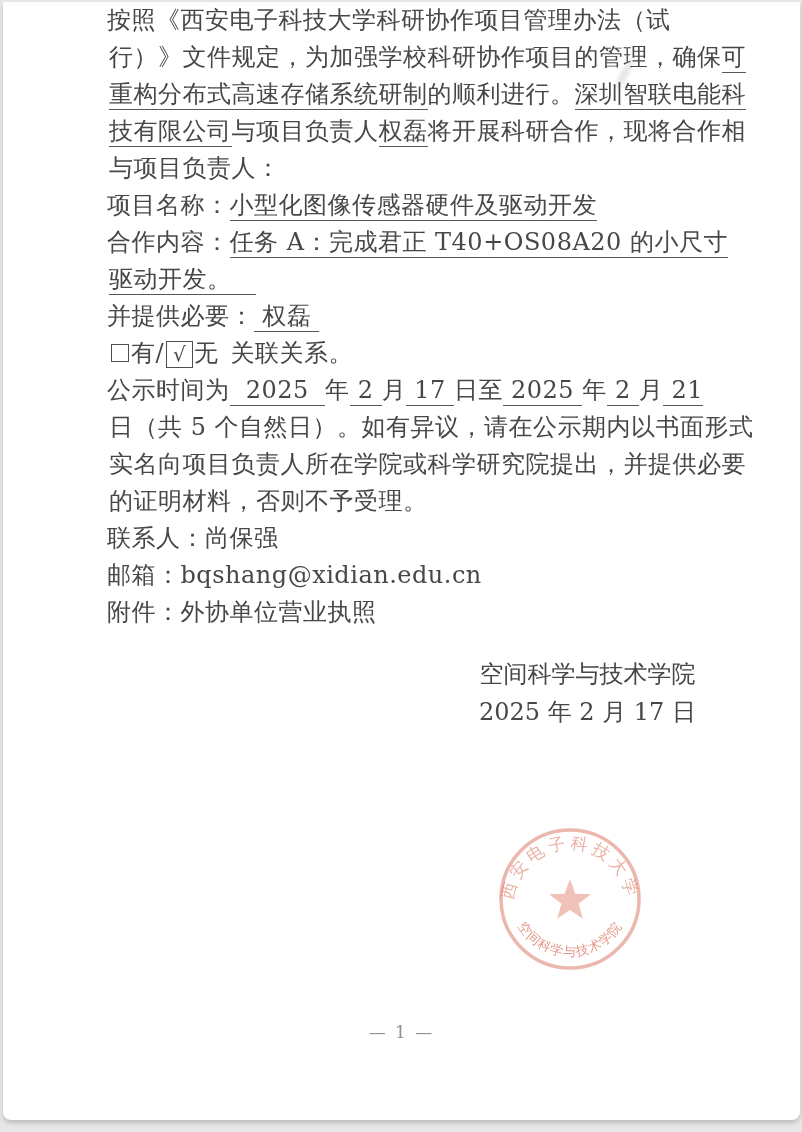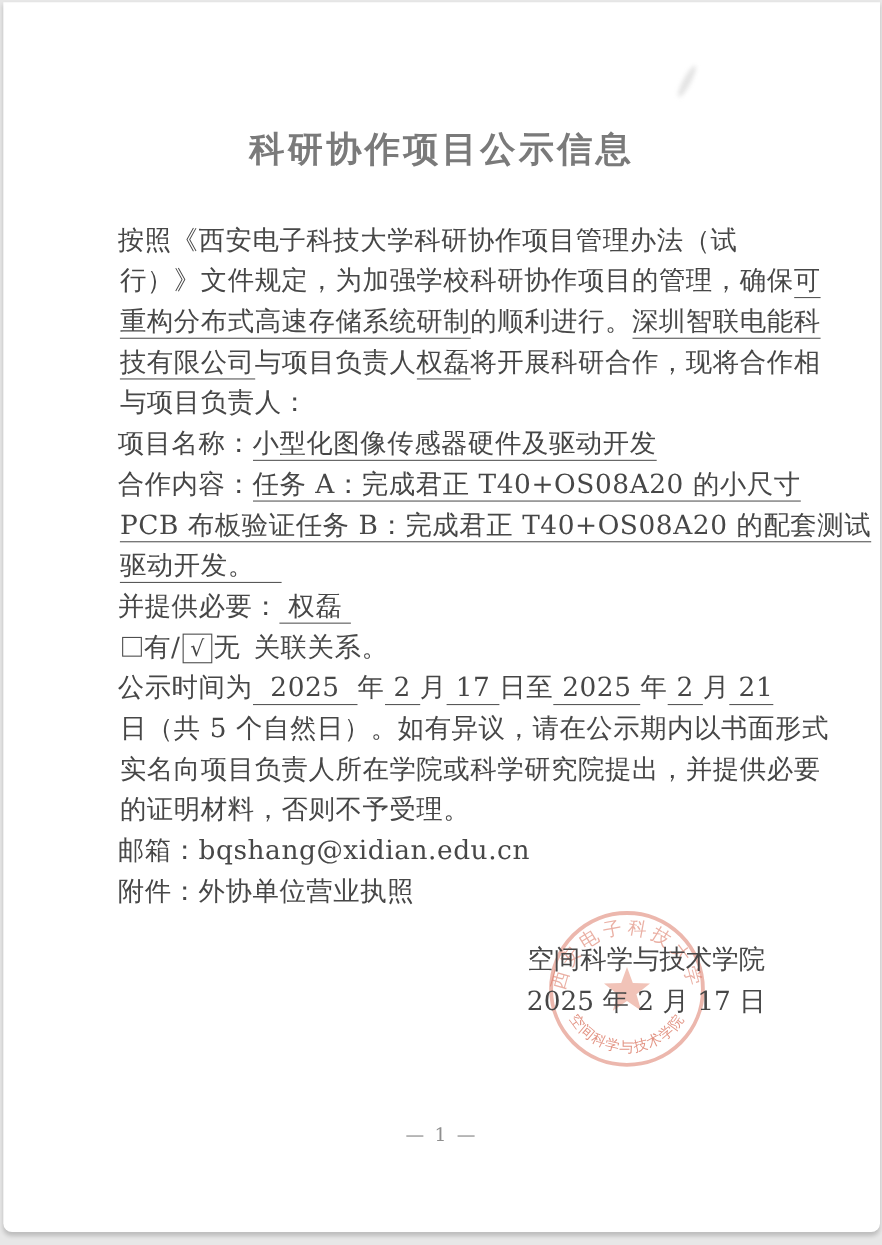--- a/index.html
+++ b/index.html
@@ -104,38 +104,37 @@
     <polygon points="75,55 80.3,69.7 95.9,70.2 83.6,79.8 87.9,94.8 75,86 62.1,94.8 66.4,79.8 54.1,70.2 69.7,69.7" fill="#e07a62" opacity="0.45"></polygon>
     <text font-size="17" fill="#d9705b" opacity="0.55" letter-spacing="4" font-family="DejaVu Serif, Liberation Serif, serif">
       <textPath href="#arcTop" startOffset="50%" text-anchor="middle">西安电子科技大学</textPath>
     </text>
     <text font-size="13" fill="#d9705b" opacity="0.75" letter-spacing="1" font-family="DejaVu Serif, Liberation Serif, serif">
       <textPath href="#arcBottom" startOffset="50%" text-anchor="middle">空间科学与技术学院</textPath>
     </text>
   </svg>
 
   <div class="content">
-    <div class="doc-title">科研协作项目公示信息</div>
 
     <div>
         <div class="line indent"><span>按照《西安电子科技大学科研协作项目管理办法（试</span></div>
         <div class="line"><span>行）》文件规定，为加强学校科研协作项目的管理，确保</span><span class="u">可</span></div>
         <div class="line"><span class="u">重构分布式高速存储系统研制</span><span>的顺利进行。</span><span class="u">深圳智联电能科</span></div>
         <div class="line"><span class="u">技有限公司</span><span>与项目负责人</span><span class="u">权磊</span><span>将开展科研合作，现将合作相</span></div>
         <div class="line"><span>与项目负责人：</span></div>
         <div class="line indent"><span>项目名称：</span><span class="u">小型化图像传感器硬件及驱动开发</span></div>
         <div class="line indent"><span>合作内容：</span><span class="u">任务 A：完成君正 T40+OS08A20 的小尺寸</span></div>
-        <div class="line"><span class="u">PCB 布板验证任务 B：完成君正 T40+OS08A20 的配套测试</span></div>
         <div class="line"><span class="u">驱动开发。&nbsp;&nbsp;&nbsp;</span></div>
         <div class="line indent"><span>并提供必要：</span><span class="u">&nbsp;权磊&nbsp;</span></div>
         <div class="line"><span class="cbox"></span><span>有</span><span>/</span><span class="cbox checked">√</span><span>无</span><span class="cbsuffix">关联关系。</span></div>
         <div class="line indent"><span>公示时间为</span><span class="u">&nbsp;&nbsp;2025&nbsp;&nbsp;</span><span>年</span><span class="u">&nbsp;2&nbsp;</span><span>月</span><span class="u">&nbsp;17&nbsp;</span><span>日至</span><span class="u">&nbsp;2025&nbsp;</span><span>年</span><span class="u">&nbsp;2&nbsp;</span><span>月</span><span class="u">&nbsp;21</span></div>
         <div class="line"><span>日（共 5 个自然日）。如有异议，请在公示期内以书面形式</span></div>
         <div class="line"><span>实名向项目负责人所在学院或科学研究院提出，并提供必要</span></div>
         <div class="line"><span>的证明材料，否则不予受理。</span></div>
+        <div class="line indent"><span>联系人：尚保强</span></div>
         <div class="line indent"><span>邮箱：bqshang@xidian.edu.cn</span></div>
         <div class="line indent"><span>附件：外协单位营业执照</span></div>
       </div>
 
     <div class="signature">
       <div>空间科学与技术学院</div>
       <div>2025 年 2 月 17 日</div>
     </div>
   </div>
 

